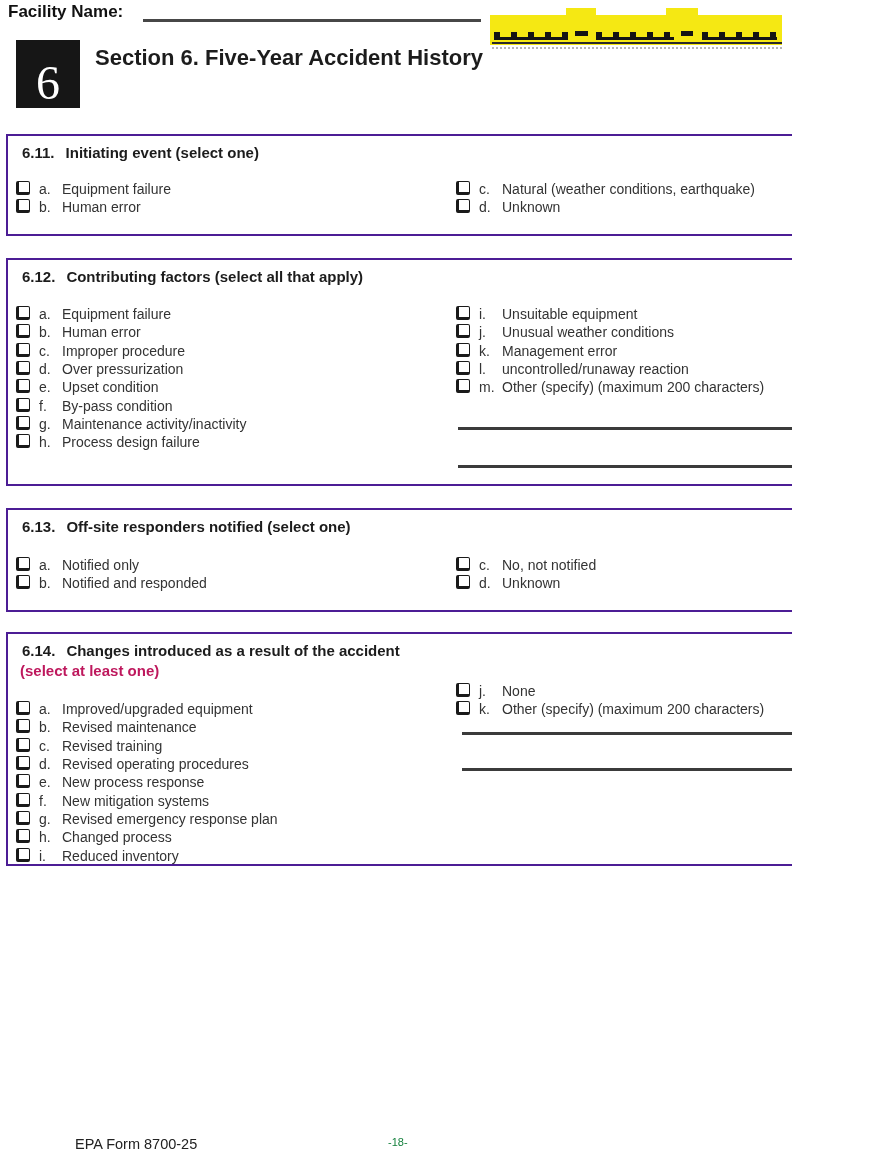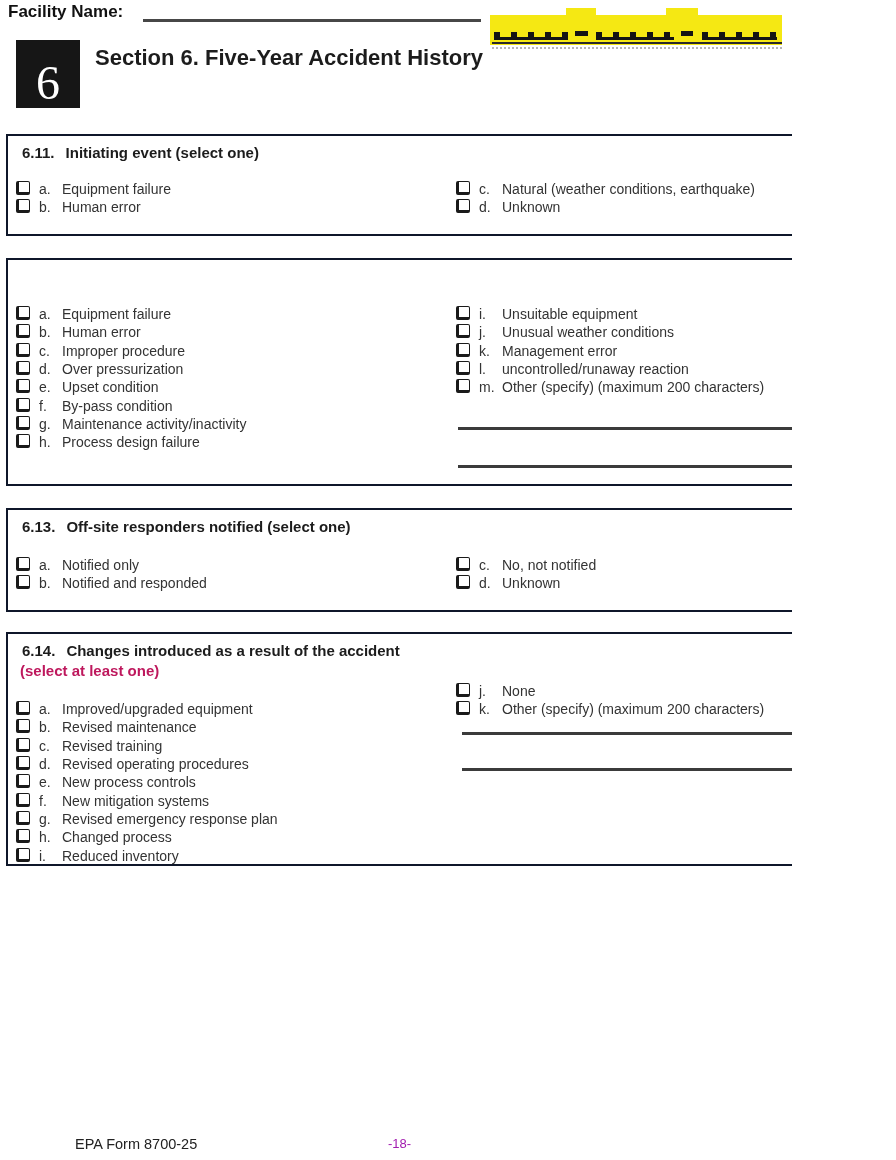--- a/index.html
+++ b/index.html
@@ -27,21 +27,21 @@
   .comb-dotted{position:absolute;left:492px;top:47px;width:290px;height:0;border-top:2px dotted #b5b5b5;}
 
   .section-num-box{position:absolute;left:16px;top:40px;width:64px;height:68px;background:#161616;
       display:flex;align-items:flex-end;justify-content:center;}
   .section-num-box span{font-family:"Liberation Serif",serif;font-size:48px;line-height:1.05;color:#fff;}
   .section-title{position:absolute;left:95px;top:45px;font-size:22px;font-weight:bold;color:#1c1c1c;}
   .epa-caption{position:absolute;left:490px;top:49px;font-family:"Liberation Serif",serif;font-size:14.5px;color:#1c1c1c;}
   .epa-caption .b{font-weight:bold;}
 
   
-  .qbox{position:absolute;left:6px;width:876px;border:2px solid #0f172a;background:#fff;box-sizing:border-box;}
+  .qbox{position:absolute;left:6px;width:876px;border:2px solid #4c1d95;background:#fff;box-sizing:border-box;}
   .q1{top:134px;height:102px;}
   .q2{top:258px;height:228px;}
   .q3{top:508px;height:104px;}
   .q4{top:632px;height:234px;}
   .qtitle{position:absolute;left:14px;top:8px;font-size:15px;font-weight:bold;color:#1c1c1c;white-space:nowrap;}
   .qnum{margin-right:11px;}
   .qsub{position:absolute;left:12px;top:28px;font-size:15px;font-weight:bold;color:#be185d;}
 
   .col{position:absolute;display:flex;flex-direction:column;}
   .col.left{left:8px;}
@@ -55,21 +55,21 @@
   .letter{flex:none;display:inline-block;width:23px;}
 
   .write-line{position:absolute;height:3px;background:#3b3b3b;}
   .q2 .wl1{left:450px;top:167px;width:334px;}
   .q2 .wl2{left:450px;top:205px;width:334px;}
   .q4 .wl1{left:454px;top:98px;width:333px;}
   .q4 .wl2{left:454px;top:134px;width:333px;}
 
   
   .footer-form{position:absolute;left:75px;top:1136px;font-size:14.5px;color:#222;}
-  .footer-page{position:absolute;left:388px;top:1136px;font-size:13px;color:#a21caf;}
+  .footer-page{position:absolute;left:388px;top:1136px;font-size:11px;color:#15803d;}
 </style>
 </head>
 <body>
 
 <div class="page">
 
   <span class="facility-label">Facility Name:</span>
   <span class="facility-line"></span>
 
   <div class="hl-band"></div>
@@ -114,20 +114,23 @@
 
   <div class="item">
     <span class="cb"></span>
     <span class="letter">d.</span>
     <span class="label">Unknown</span>
   </div>
 </div>
   </section>
 
   <section class="qbox q2">
+    <div class="qtitle">
+      <span class="qnum">6.12.</span><span>Contributing factors (select all that apply)</span>
+    </div>
     <div class="col left">
   <div class="item">
     <span class="cb"></span>
     <span class="letter">a.</span>
     <span class="label">Equipment failure</span>
   </div>
 
   <div class="item">
     <span class="cb"></span>
     <span class="letter">b.</span>
@@ -263,21 +266,21 @@
 
   <div class="item">
     <span class="cb"></span>
     <span class="letter">d.</span>
     <span class="label">Revised operating procedures</span>
   </div>
 
   <div class="item">
     <span class="cb"></span>
     <span class="letter">e.</span>
-    <span class="label">New process controls</span>
+    <span class="label">New process response</span>
   </div>
 
   <div class="item">
     <span class="cb"></span>
     <span class="letter">f.</span>
     <span class="label">New mitigation systems</span>
   </div>
 
   <div class="item">
     <span class="cb"></span>

